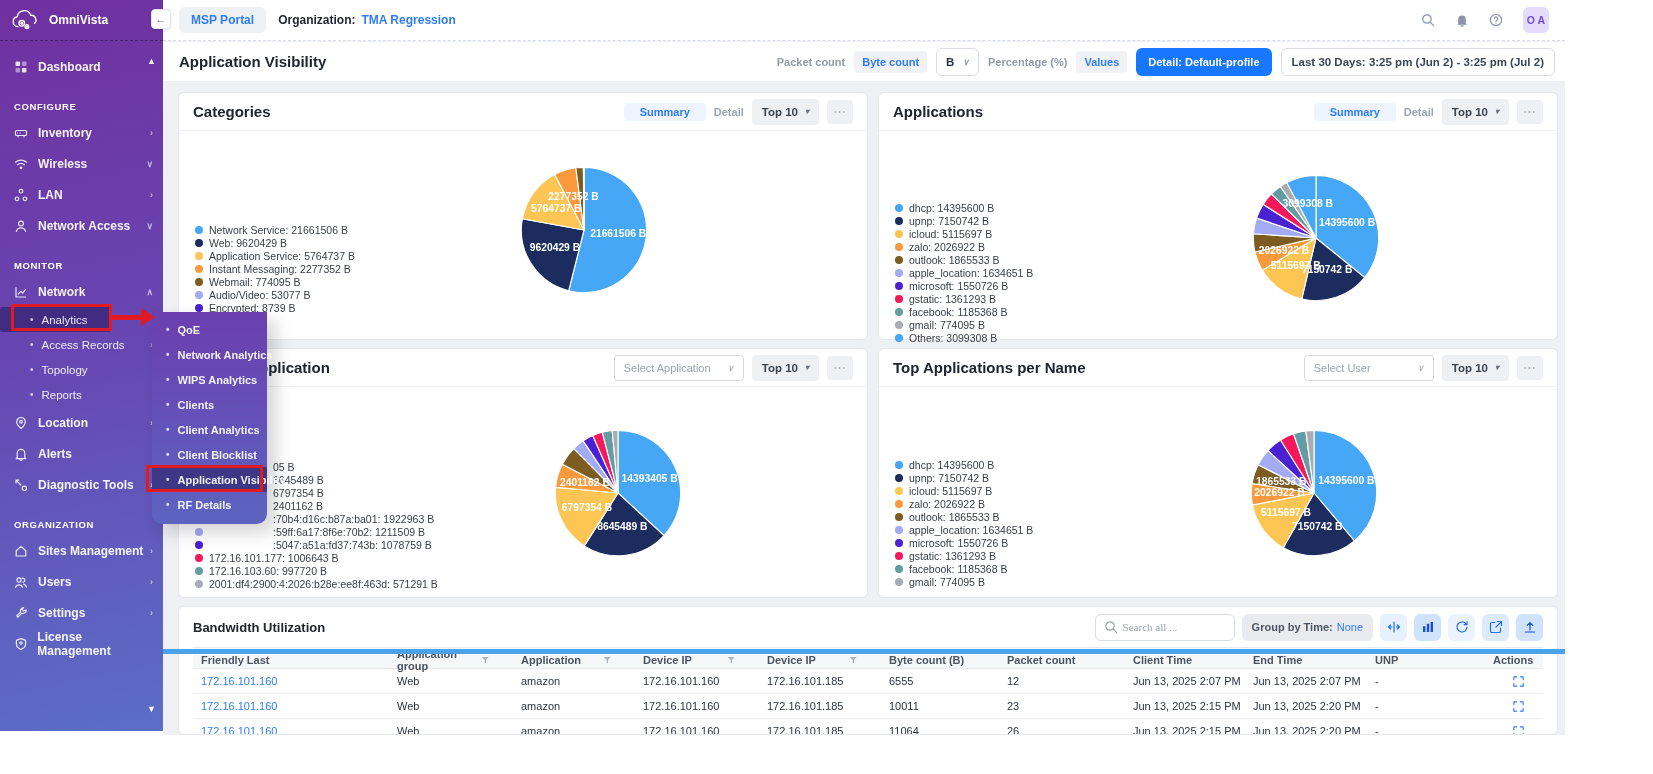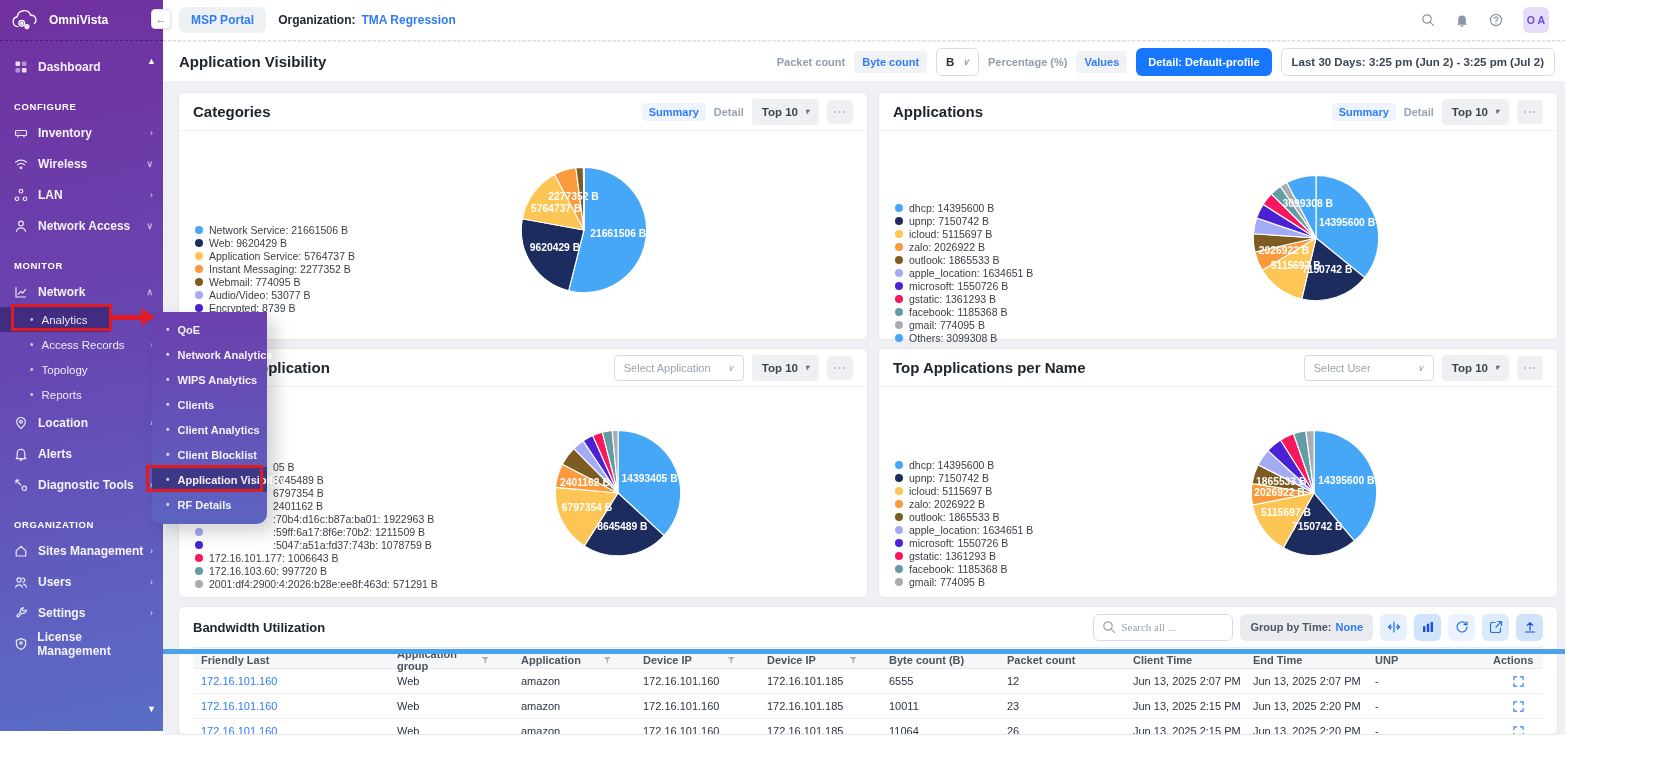--- a/index.html
+++ b/index.html
@@ -66,21 +66,21 @@
   #card-applications { left:715px; top:11px; width:680px; height:248px; }
   #card-devices { left:15px; top:267px; width:690px; height:250px; }
   #card-users { left:715px; top:267px; width:680px; height:250px; }
   #card-table { left:15px; top:525px; width:1380px; height:129px; overflow:hidden; }
 
   .chead { display:flex; align-items:center; height:38px; padding:0 14px; border-bottom:1px solid #f0f1f4; }
   .chead h2 { font-size:15px; font-weight:700; color:#20252e;text-align:center; }
   .occ-frag { padding-left:66px; }
   .cctr { margin-left:auto; display:flex; align-items:center; gap:8px; }
   .seg { font-size:11px; color:#9aa3ad; font-weight:600; cursor:pointer; }
-  .seg.sel { color:#2f7cf6; background:#eef4fe; border-radius:4px; padding:3px 7px; }
+  .seg.sel { color:#2f7cf6; background:#eef4fe; border-radius:4px; padding:3px 16px; }
   .topn { height:26px; background:#eef0f3; border-radius:4px; display:inline-flex; align-items:center; gap:7px;
     padding:0 10px; font-size:11.5px; font-weight:700; color:#3c4450; cursor:pointer; }
   .topn .car { font-size:8px; color:#6a7380; }
   .more { width:26px; height:24px; background:#eef0f3; border-radius:4px; color:#98a1ab; font-size:13px;
     display:inline-flex; align-items:center; justify-content:center; cursor:pointer; letter-spacing:1px; }
   .selbox { height:26px; min-width:130px; border:1px solid #d6dae0; border-radius:4px; background:#fff;
     display:inline-flex; align-items:center; justify-content:space-between; gap:10px; padding:0 9px;
     font-size:11px; color:#9aa3ad; cursor:pointer; }
   .selbox .car { font-size:9px; color:#9aa3ad; }
 
@@ -103,21 +103,21 @@
   
   .tb-toolbar { display:flex; align-items:center; height:40px; padding:0 14px; }
   .tb-toolbar h2 { font-size:13px; font-weight:700; color:#20252e; }
   .tb-right { margin-left:auto; display:flex; align-items:center; gap:7px; }
   .searchbox { height:27px; width:140px; border:1px solid #d9dde3; border-radius:6px; background:#fff;
     display:inline-flex; align-items:center; padding:0 8px; gap:5px; color:#9aa3ad; }
   .searchbox input { border:none; outline:none; width:100%; font-size:11px; font-family:Liberation Serif, serif; color:#3b4554; }
   .searchbox input::placeholder { color:#9aa3ad; }
   .groupby { height:27px; background:#e9ebef; border-radius:6px; display:inline-flex; align-items:center; gap:4px;
     padding:0 10px; font-size:11px; font-weight:700; color:#4b5563; cursor:pointer; white-space:nowrap; }
-  .groupby b { color:#2f7cf6; font-weight:700;text-align:right; }
+  .groupby b { color:#2f7cf6; font-weight:400;text-align:right; }
   .icbtn { width:27px; height:27px; border-radius:6px; display:inline-flex; align-items:center; justify-content:center;
     color:#1d6fe8; cursor:pointer; }
   .icbtn.b1 { background:#e7f0fd; } .icbtn.b2 { background:#cfe3fa; color:#1d4ed8; }
   .icbtn.b3 { background:#eaf3fe; } .icbtn.b4 { background:#dcebfc; } .icbtn.b5 { background:#cfe3fa; color:#1d4ed8; }
 
   .tbl { margin:0 14px; --cols:196px 124px 122px 124px 122px 118px 126px 120px 122px 118px 1fr; }
   .trow { display:grid; grid-template-columns:var(--cols); align-items:center; }
   .trow.thead { height:22px; background:#f6f7f9; border:1px solid #e7eaee; border-left:none; border-right:none; }
   .th { font-size:11px; font-weight:700; color:#4a5560; padding:0 8px; display:flex; align-items:center; }
   .th .filter { margin-left:auto; margin-right:14px; color:#98a1ab; display:inline-flex; cursor:pointer; }

